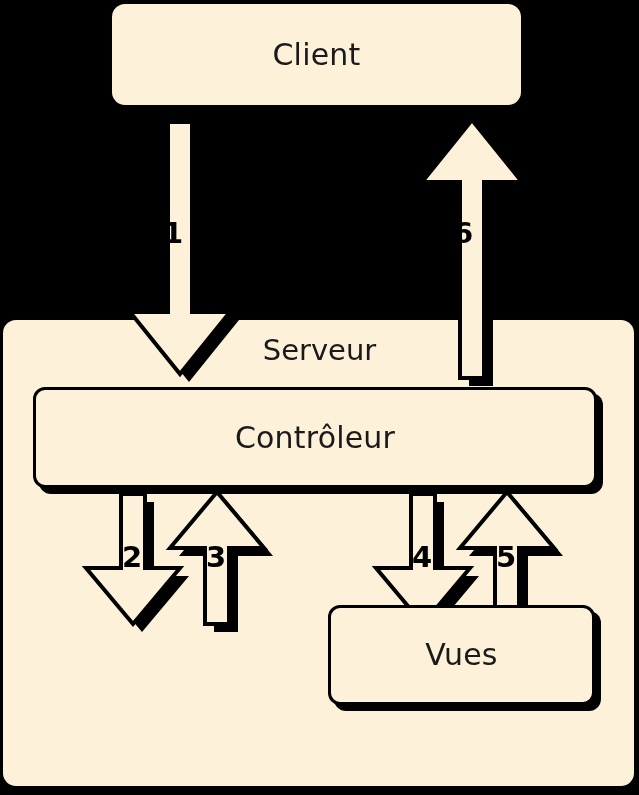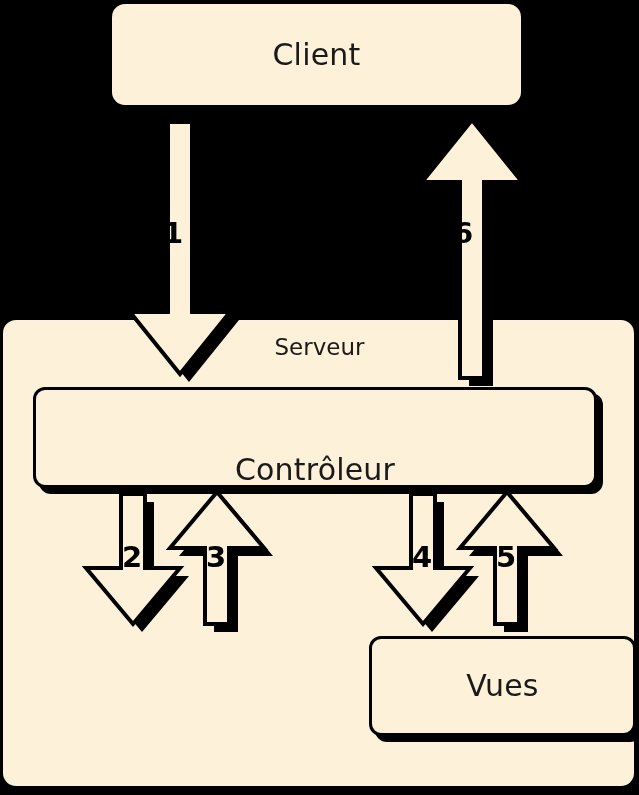--- a/index.html
+++ b/index.html
@@ -52,51 +52,49 @@
     height: 466px;
     border-radius: 13px;
     display: block;
   }
   #serveur-label {
     position: absolute;
     left: 0;
     top: 336px;
     width: 639px;
     text-align: center;
-    font-size: 23px;
+    font-size: 29px;
     line-height: 1;
     color: #1a1a1a;
     white-space: nowrap;
   }
 
   
   .box-bordered {
     border: 3px solid #000000;
     border-radius: 12px;
     box-shadow: 6px 6px 0 0 #000000;
   }
   #controleur-box {
     left: 33px;
     top: 387px;
     width: 564px;
     height: 101px;
-    align-items: flex-end;
   }
   #modeles-box {
     left: 39px;
     top: 628px;
     width: 266px;
     height: 100px;
   }
   #vues-box {
     left: 328px;
-    top: 636px;
+    top: 605px;
     width: 267px;
     height: 100px;
-    margin-left: 41px;
   }
 
   
   .arrow-svg {
     position: absolute;
     overflow: visible;
   }
   .arrow-shape {
     fill: #FDF1D9;
     stroke: #000000;

